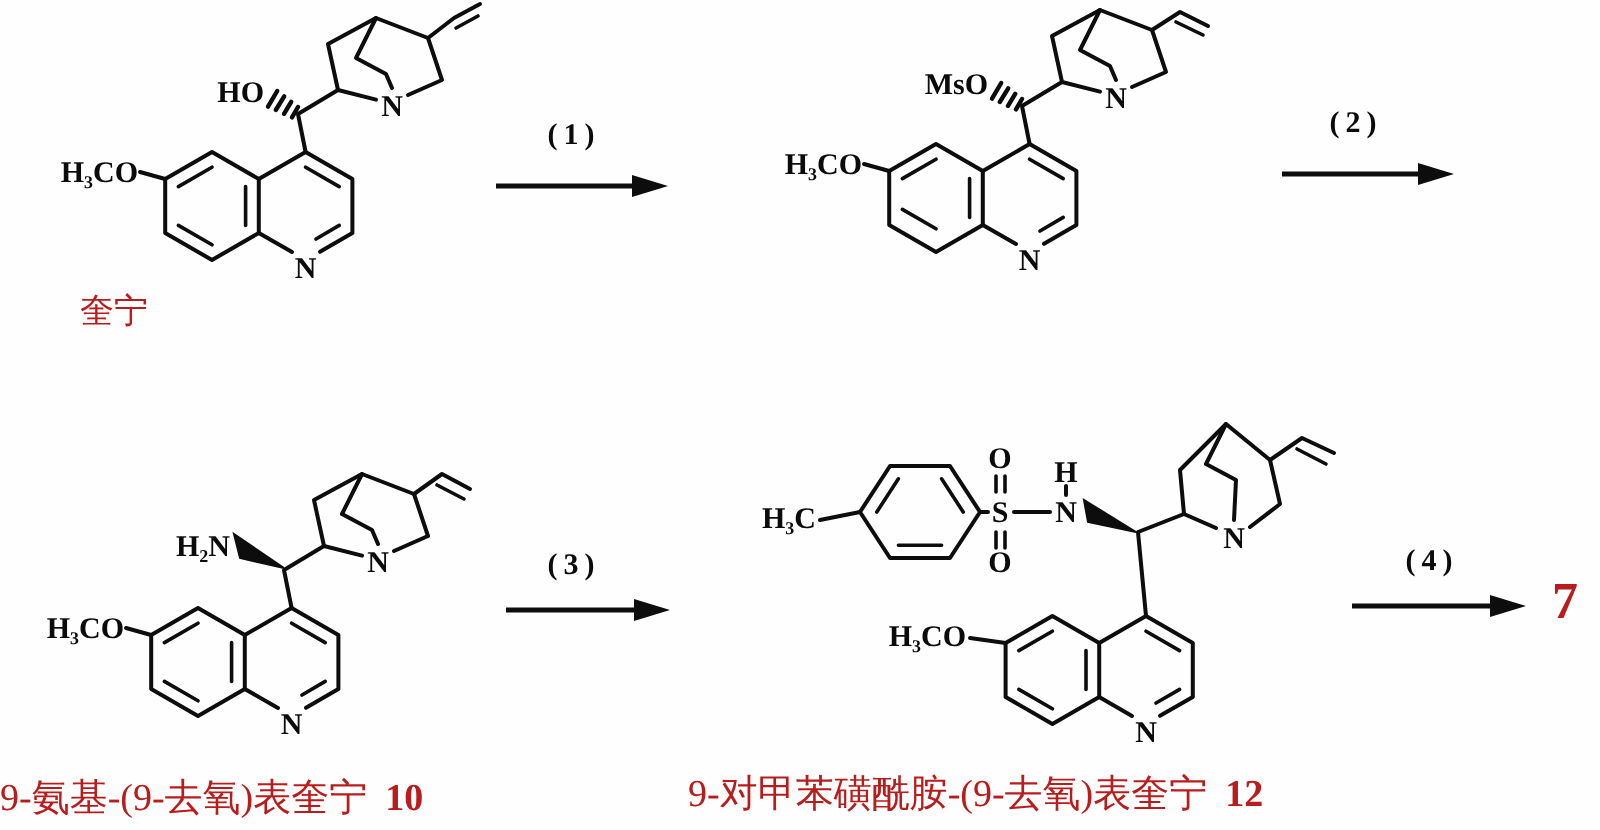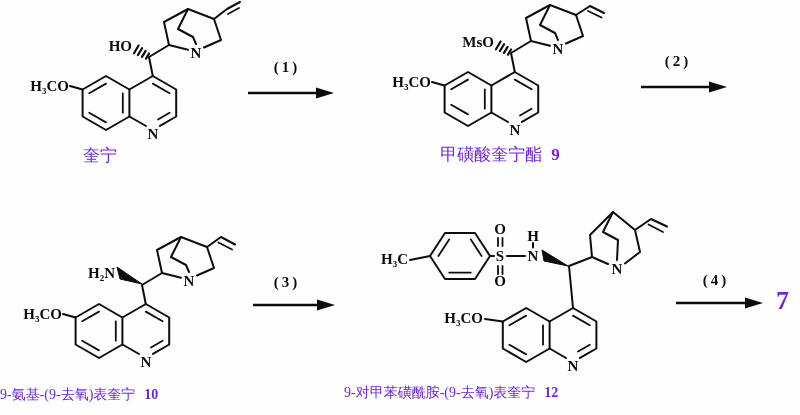--- a/index.html
+++ b/index.html
@@ -1,32 +1,32 @@
 <!DOCTYPE html>
 <html><head>
 <meta charset="utf-8">
 <style>
   html,body{margin:0;padding:0;background:#fff;}
   .canvas{
     position:relative;width:800px;height:415px;background:#fefefe;overflow:hidden;
-    font-family:"Liberation Serif","DejaVu Serif",serif;color:#6d28d9;
+    font-family:"Liberation Serif","DejaVu Serif",serif;color:#b91c1c;
   }
   .canvas svg{position:absolute;overflow:visible;}
   .bond{stroke:#0d0d0d;stroke-width:2;fill:none;stroke-linecap:round;stroke-linejoin:round;}
   .bond-thin{stroke:#0d0d0d;stroke-width:1.8;fill:none;stroke-linecap:round;}
   .hash{stroke:#0d0d0d;stroke-width:2.2;stroke-linecap:round;}
   .wedge{fill:#0d0d0d;stroke:#0d0d0d;stroke-width:1;}
   .atom{font:bold 15px "Liberation Serif","DejaVu Serif",serif;fill:#0b0b0b;}
   .arrow-line{stroke:#0d0d0d;stroke-width:2.6;}
   .arrow-head{fill:#0d0d0d;}
   .arrow-label{font:bold 15px "Liberation Serif","DejaVu Serif",serif;fill:#0b0b0b;letter-spacing:3px;}
   .cmpd-label{position:absolute;font-size:17px;white-space:nowrap;}
-  .cmpd-label.big{font-size:14px;}
+  .cmpd-label.big{font-size:19px;}
   .cmpd-label .num{font-weight:bold;margin-left:9px;}
-  .center{text-align:center;}
+  .center{text-align:left;}
   .product{position:absolute;font-size:26px;font-weight:bold;}
 </style>
 </head>
 <body>
 
 <div class="canvas">
 
   <svg style="left:0;top:0" width="250" height="178" viewBox="0 0 250 178">
     <path class="bond" d="M106,76 L129.4,89.5 L129.4,116.5 L106,130 L82.6,116.5 L82.6,89.5 Z"></path>
     <path class="bond" d="M129.4,89.5 L152.8,76 L176.2,89.5 L176.2,116.5 L160,125.9 M129.4,116.5 L146,126"></path>
@@ -137,23 +137,20 @@
   <svg style="left:668px;top:263px" width="110" height="55" viewBox="0 0 110 55">
     <text class="arrow-label" x="48" y="22" text-anchor="middle">(4)</text>
     <line class="arrow-line" x1="8" y1="40" x2="78" y2="40"></line>
     <polygon class="arrow-head" points="77,34.5 95,40 77,45.5"></polygon>
   </svg>
 
   <div class="cmpd-label center" style="left:40px;top:144px;width:120px;">
     <span>奎宁</span>
   </div>
 
-  <div class="cmpd-label center" style="left:390px;top:143px;width:220px;">
-    <span>甲磺酸奎宁酯</span><span class="num">9</span>
-  </div>
 
   <div class="cmpd-label big" style="left:0;top:386px;">
     <span>9-氨基-(9-去氧)表奎宁</span><span class="num">10</span>
   </div>
 
   <div class="cmpd-label big" style="left:344px;top:384px;">
     <span>9-对甲苯磺酰胺-(9-去氧)表奎宁</span><span class="num">12</span>
   </div>
 
   <div class="product" style="left:776px;top:286px;">7</div>

